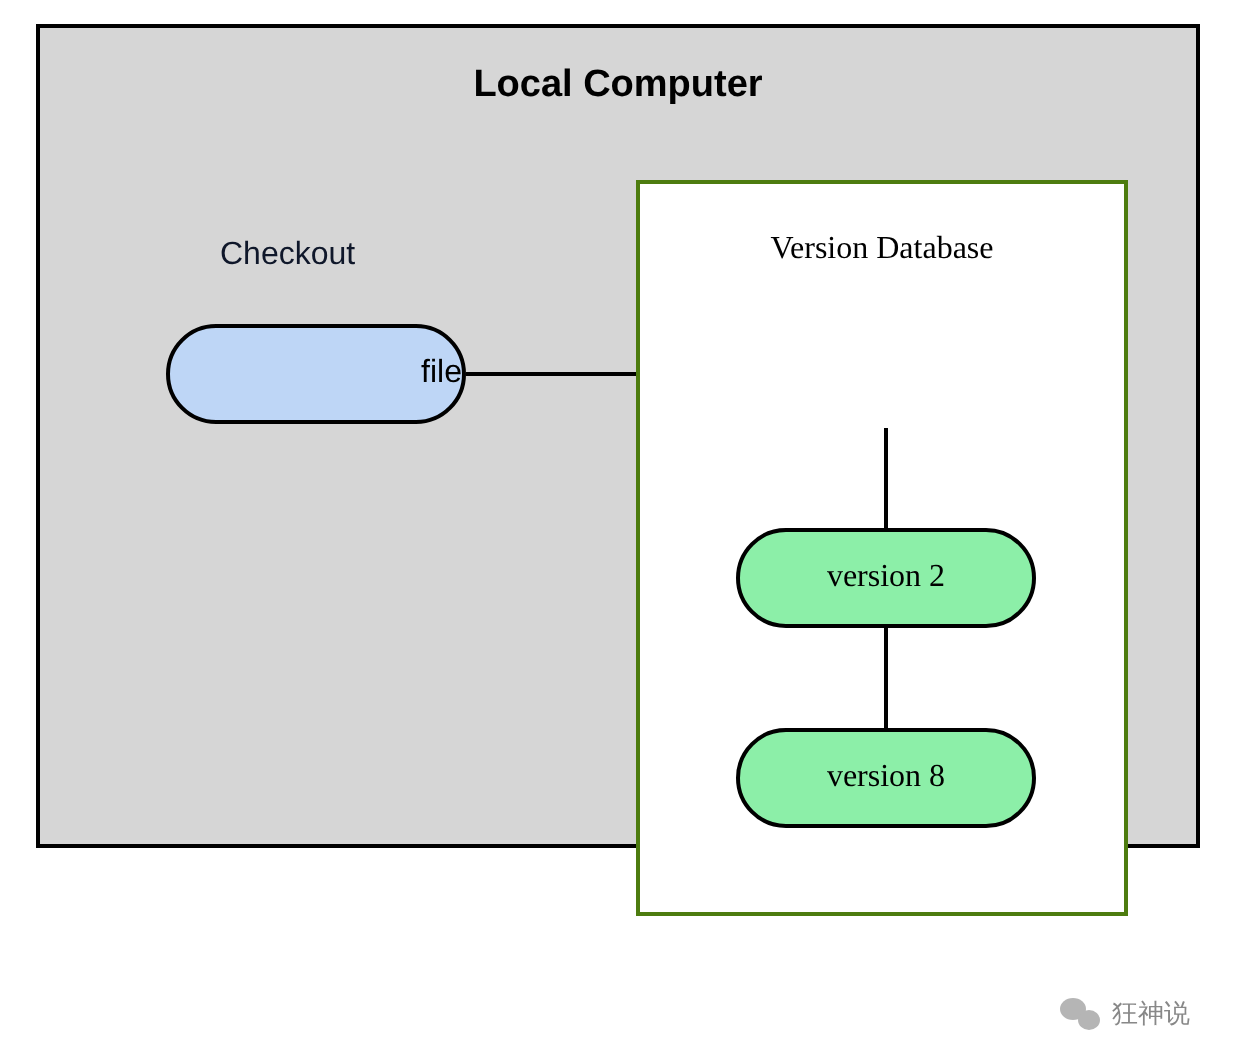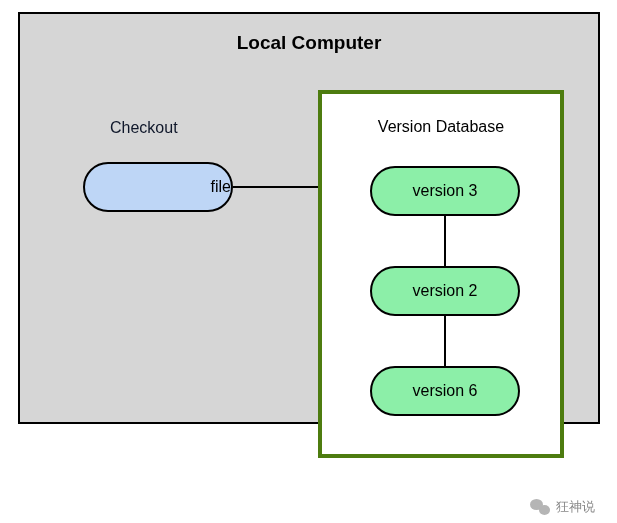--- a/index.html
+++ b/index.html
@@ -54,22 +54,23 @@
     color: #000;
     z-index: 2;
   }
   .db-box {
     position: absolute;
     left: 298px;
     top: 76px;
     width: 246px;
     height: 368px;
     background: #fff;
-    border: 4px solid #4d7c0f;
+    border: 2px solid #4d7c0f;
     z-index: 1;
+    font-family: Liberation Serif, serif;
   }
   .db-label {
     position: absolute;
     top: 24px;
     left: 0;
     width: 100%;
     text-align: center;
     font-size: 16px;
     color: #000;
   }
@@ -142,28 +143,25 @@
 
   <div class="file-node">
     <span>file</span>
   </div>
 
   <div class="connector-h" style="left:213px; top:172px; width:135px;"></div>
 
   <div class="db-box">
     <div class="db-label">Version Database</div>
 
-    <div class="version-node v3">
-      <span>version 3</span>
-    </div>
     <div class="version-node v2">
       <span>version 2</span>
     </div>
     <div class="version-node v1">
-      <span>version 6</span>
+      <span>version 8</span>
     </div>
 
     <div class="connector-v" style="left:122px; top:122px; height:50px;"></div>
     <div class="connector-v" style="left:122px; top:222px; height:50px;"></div>
   </div>
 </div>
 
 <div class="watermark">
   <span class="wechat-icon"></span>
   <span>狂神说</span>

